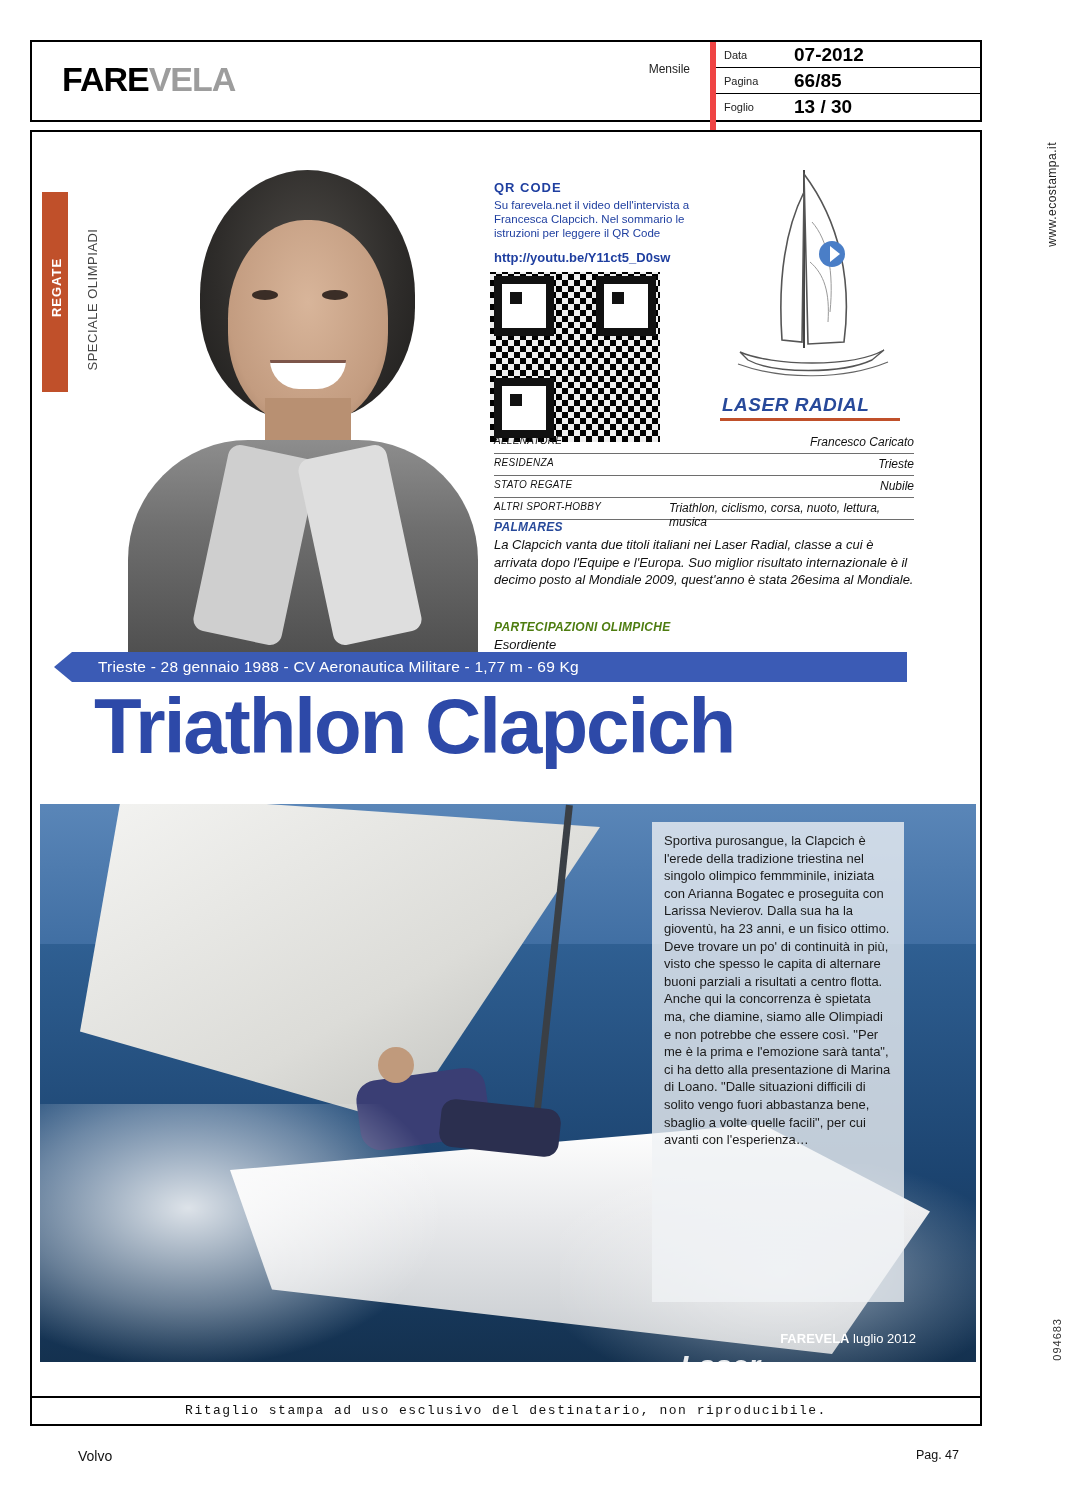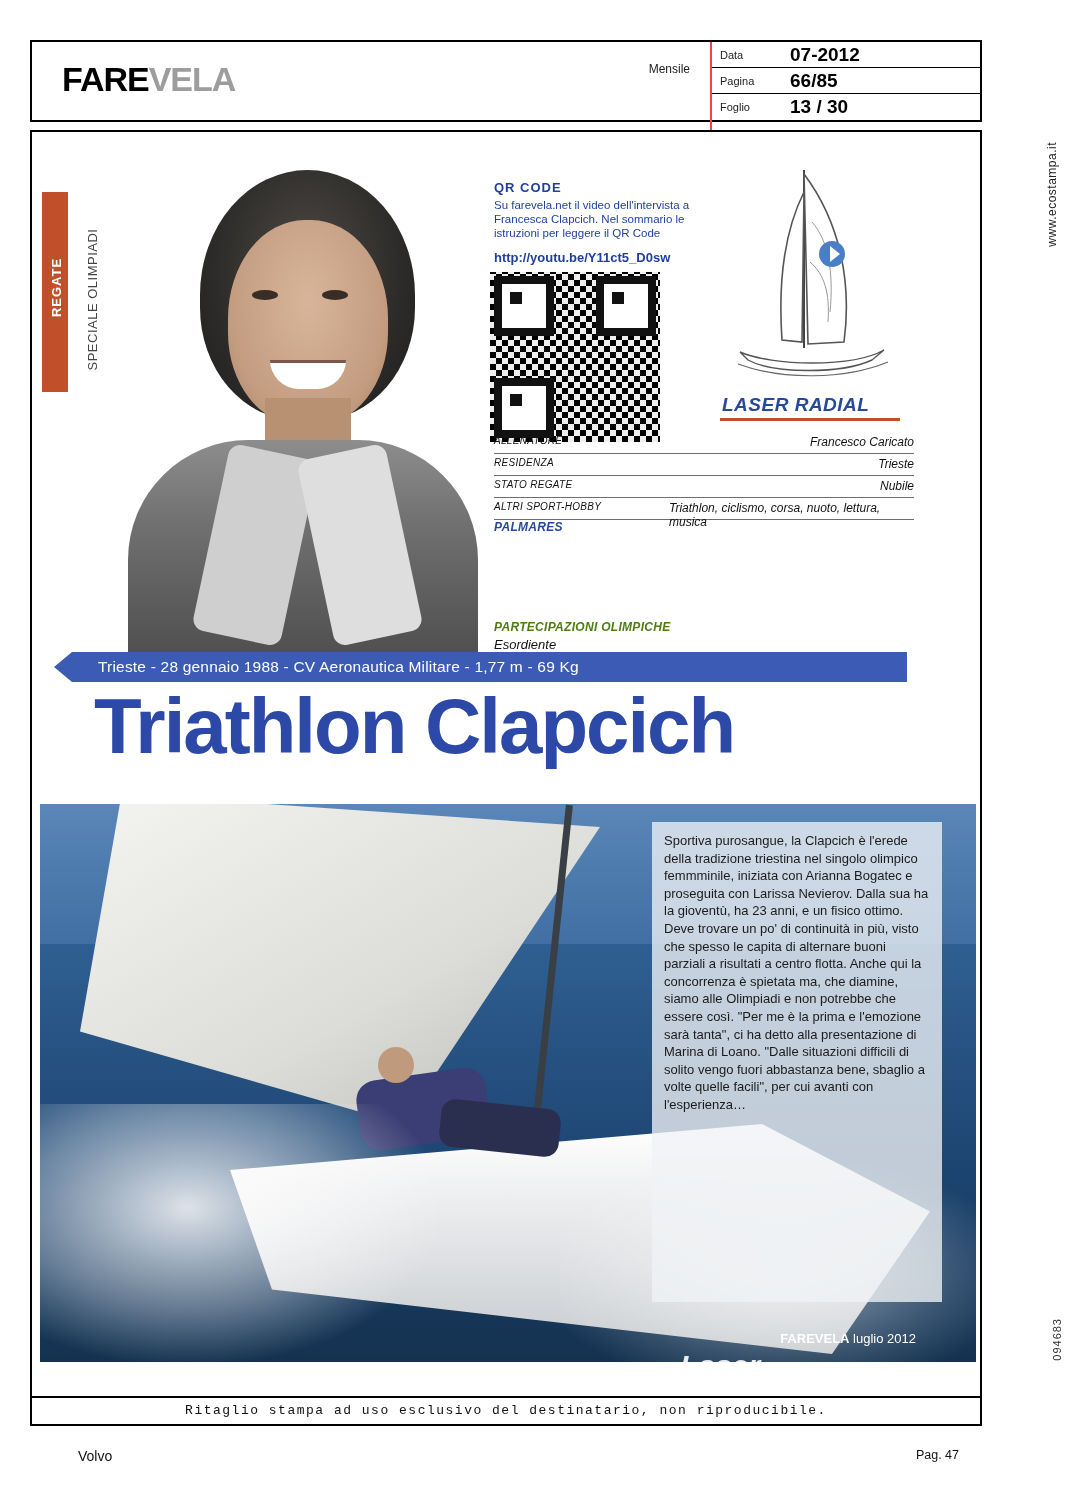--- a/index.html
+++ b/index.html
@@ -42,21 +42,21 @@
   .mensile {
     position: absolute;
     right: 290px; top: 20px;
     font-size: 12px;
     color: #222;
   }
   .metabox {
     position: absolute;
     right: 0; top: 0;
     width: 270px; height: 98px;
-    border-left: 2px solid #ef4444;
+    border-left: 6px solid #ef4444;
     box-sizing: border-box;
   }
   .metarow {
     position: relative;
     height: 26px;
     border-bottom: 1px solid #000;
     box-sizing: border-box;
   }
   .metarow:last-child { border-bottom: none; }
   .metarow .lbl {
@@ -481,21 +481,21 @@
     font-weight: bold;
     font-style: italic;
     color: #ffffff;
     opacity: .9;
   }
 
   
   .artbox {
     position: absolute;
     left: 620px; top: 690px;
-    width: 290px; height: 480px;
+    width: 252px; height: 480px;
     background: rgba(240,242,245,0.78);
     padding: 10px 12px;
     box-sizing: border-box;
   }
   .artbox p {
     margin: 0;
     font-size: 13px;
     line-height: 17.6px;
     color: #1b1b1b;
   }
@@ -626,20 +626,21 @@
         <span class="k">STATO REGATE</span>
         <span class="v">Nubile</span>
       </div>
       <div class="drow">
         <span class="k">ALTRI SPORT-HOBBY</span>
         <span class="v left">Triathlon, ciclismo, corsa, nuoto, lettura, musica</span>
       </div>
     </div>
 
     <div class="palmares-h">PALMARES</div>
+    <div class="palmares-t">La Clapcich vanta due titoli italiani nei Laser Radial, classe a cui è arrivata dopo l'Equipe e l'Europa. Suo miglior risultato internazionale è il decimo posto al Mondiale 2009, quest'anno è stata 26esima al Mondiale.</div>
     <div class="partec-h">PARTECIPAZIONI OLIMPICHE</div>
     <div class="partec-t">Esordiente</div>
 
     <div class="banner">
       <span>Trieste - 28 gennaio 1988 - CV Aeronautica Militare - 1,77 m - 69 Kg</span>
     </div>
 
     <div class="bigname">Triathlon Clapcich</div>
 
     <div class="photo">

